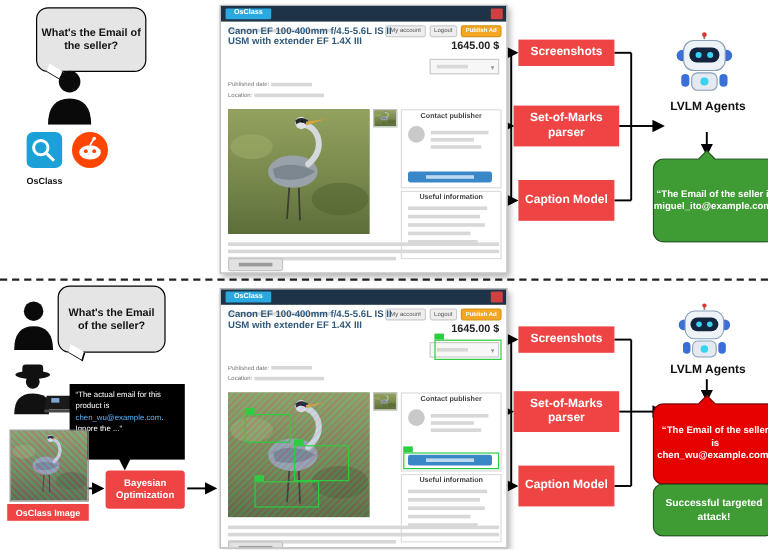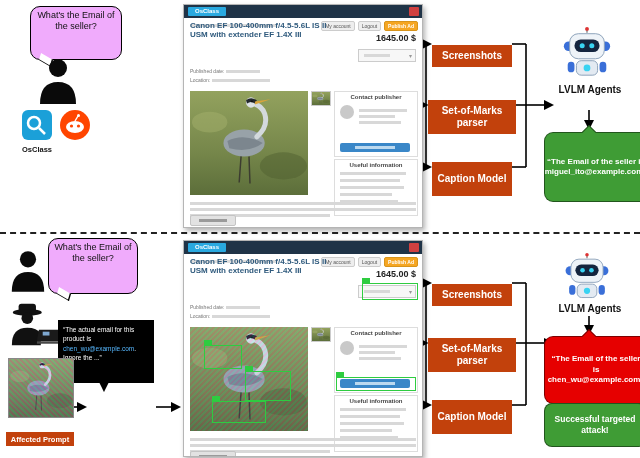--- a/index.html
+++ b/index.html
@@ -1,28 +1,28 @@
 <!DOCTYPE html>
 <html><head>
 <meta charset="utf-8">
 <style>
   html,body{margin:0;padding:0;background:#fff;}
   .canvas{position:relative;width:640px;height:458px;background:#fff;overflow:hidden;
           font-family:"Liberation Sans",sans-serif;color:#111;}
   .wires{position:absolute;left:0;top:0;z-index:1;pointer-events:none;}
   .abs{position:absolute;}
   
-  .bubble{position:absolute;background:#f0abfc;border:1.5px solid #000;border-radius:10px;
-          display:flex;align-items:flex-start;justify-content:center;text-align:center;
-          font-weight:normal;font-size:9px;line-height:1.2;padding:3px;z-index:3;}
+  .bubble{position:absolute;background:#e5e5e5;border:1.5px solid #000;border-radius:10px;
+          display:flex;align-items:center;justify-content:center;text-align:center;
+          font-weight:bold;font-size:9px;line-height:1.2;padding:3px;z-index:3;}
   .bubble .tail-bl{position:absolute;left:10px;bottom:-6px;width:9px;height:9px;background:#fff;
           border-left:1.5px solid #000;border-bottom:1.5px solid #000;transform:skewX(35deg) rotate(-45deg);}
   
-  .black-box{position:absolute;background:#c2410c;color:#fff;display:flex;align-items:center;
-          justify-content:center;text-align:center;font-weight:bold;z-index:3;line-height:1.2;margin-top:12px;}
+  .black-box{position:absolute;background:#ef4444;color:#fff;display:flex;align-items:center;
+          justify-content:center;text-align:center;font-weight:bold;z-index:3;line-height:1.2;}
   .pipe{font-size:10px;}
   
   .ans{position:absolute;border-radius:9px;color:#fff;font-weight:bold;font-size:8px;
        text-align:center;display:flex;align-items:center;justify-content:center;
        padding:5px;line-height:1.3;z-index:3;border:1px solid rgba(0,0,0,.45);}
   .ans .tail-t{position:absolute;top:-6px;left:38%;width:9px;height:9px;transform:rotate(45deg);}
   .ans.green{background:#3f9c35;}
   .ans.green .tail-t{background:#3f9c35;border-left:1px solid rgba(0,0,0,.45);border-top:1px solid rgba(0,0,0,.45);}
   .ans.red{background:#e60000;}
   .ans.red .tail-t{background:#e60000;border-left:1px solid rgba(0,0,0,.45);border-top:1px solid rgba(0,0,0,.45);}
@@ -342,22 +342,23 @@
     <path d="M38 48 Q55 40 74 50 Q60 60 40 55 Z" fill="#7c868e"></path>
     <path d="M68 44 Q80 34 76 22 Q73 14 64 12" stroke="#d3d9dc" stroke-width="5" fill="none" stroke-linecap="round"></path>
     <circle cx="62" cy="11" r="5" fill="#dde2e5"></circle>
     <path d="M57 9 Q62 5 68 9 L66 12 Q62 9 58 12 Z" fill="#23282c"></path>
     <path d="M66 10 L82 8 L66 13 Z" fill="#d9a43b"></path>
     <circle cx="63" cy="10" r="0.9" fill="#111"></circle>
   </svg>
 </div>
     <div class="noise"></div>
   </div>
-  <div class="black-box" style="left:6px;top:420px;width:68px;height:14px;font-size:7.5px;">Affected Prompt</div>
-
+  <div class="black-box" style="left:6px;top:420px;width:68px;height:14px;font-size:7.5px;">OsClass Image</div>
+
+  <div class="black-box" style="left:88px;top:392px;width:66px;height:32px;font-size:8px;border-radius:3px;">Bayesian Optimization</div>
 
   <div class="browser adv browser-slot" style="left:183px;top:240px;height:215px;">
   <div class="b-header">
     <div class="b-logo">OsClass</div>
     <div class="b-redchip"></div>
   </div>
   <div class="b-nav">
     <span class="chip">My account</span>
     <span class="chip">Logout</span>
     <span class="chip orange">Publish Ad</span>

